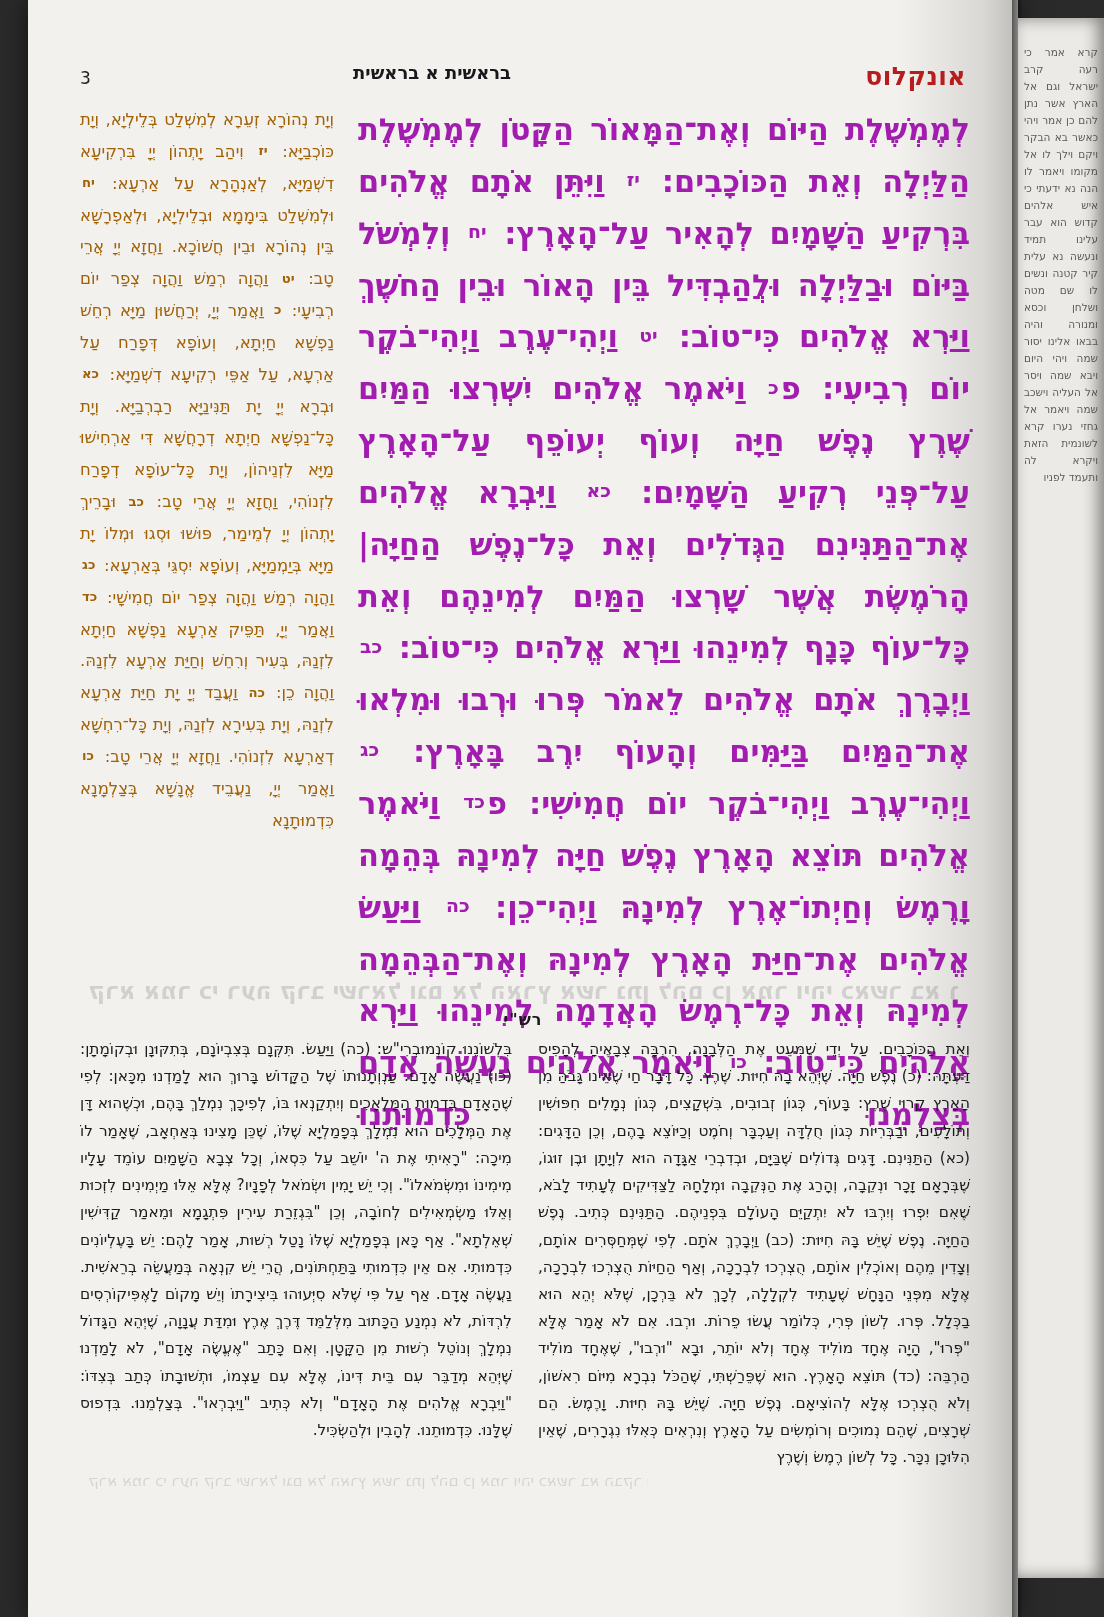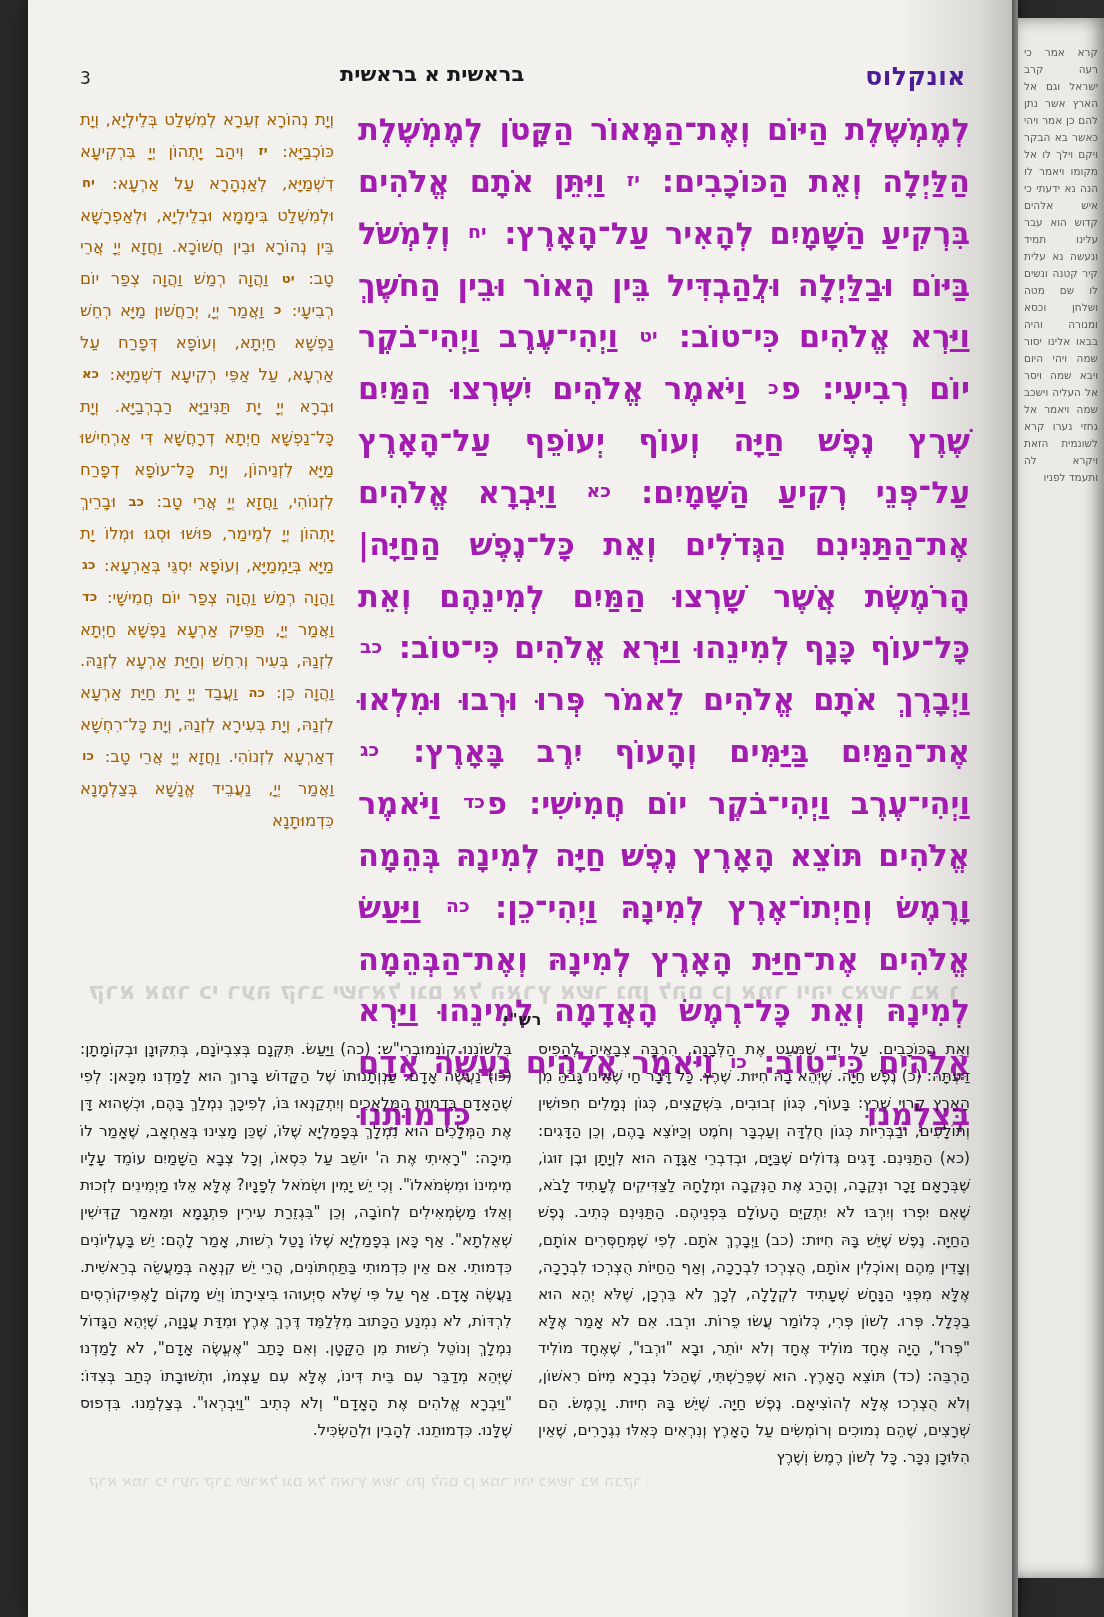--- a/index.html
+++ b/index.html
@@ -78,26 +78,26 @@
     height: 34px;
     display: flex;
     align-items: flex-start;
     justify-content: space-between;
     direction: rtl;
   }
   .hdr-right {
     font-family: "DejaVu Sans", sans-serif;
     font-size: 25px;
     font-weight: bold;
-    color: #4c1d95;
+    color: #b91c1c;
     letter-spacing: 0.5px;
   }
   .hdr-center {
     font-family: "DejaVu Sans", sans-serif;
-    font-size: 21px;
+    font-size: 18px;
     font-weight: bold;
     color: #18181c;
     margin-right: 92px;
   }
   .hdr-pageno {
     font-family: "DejaVu Sans", sans-serif;
     font-size: 17px;
     color: #222;
     align-self: flex-start;
     margin-top: 6px;

